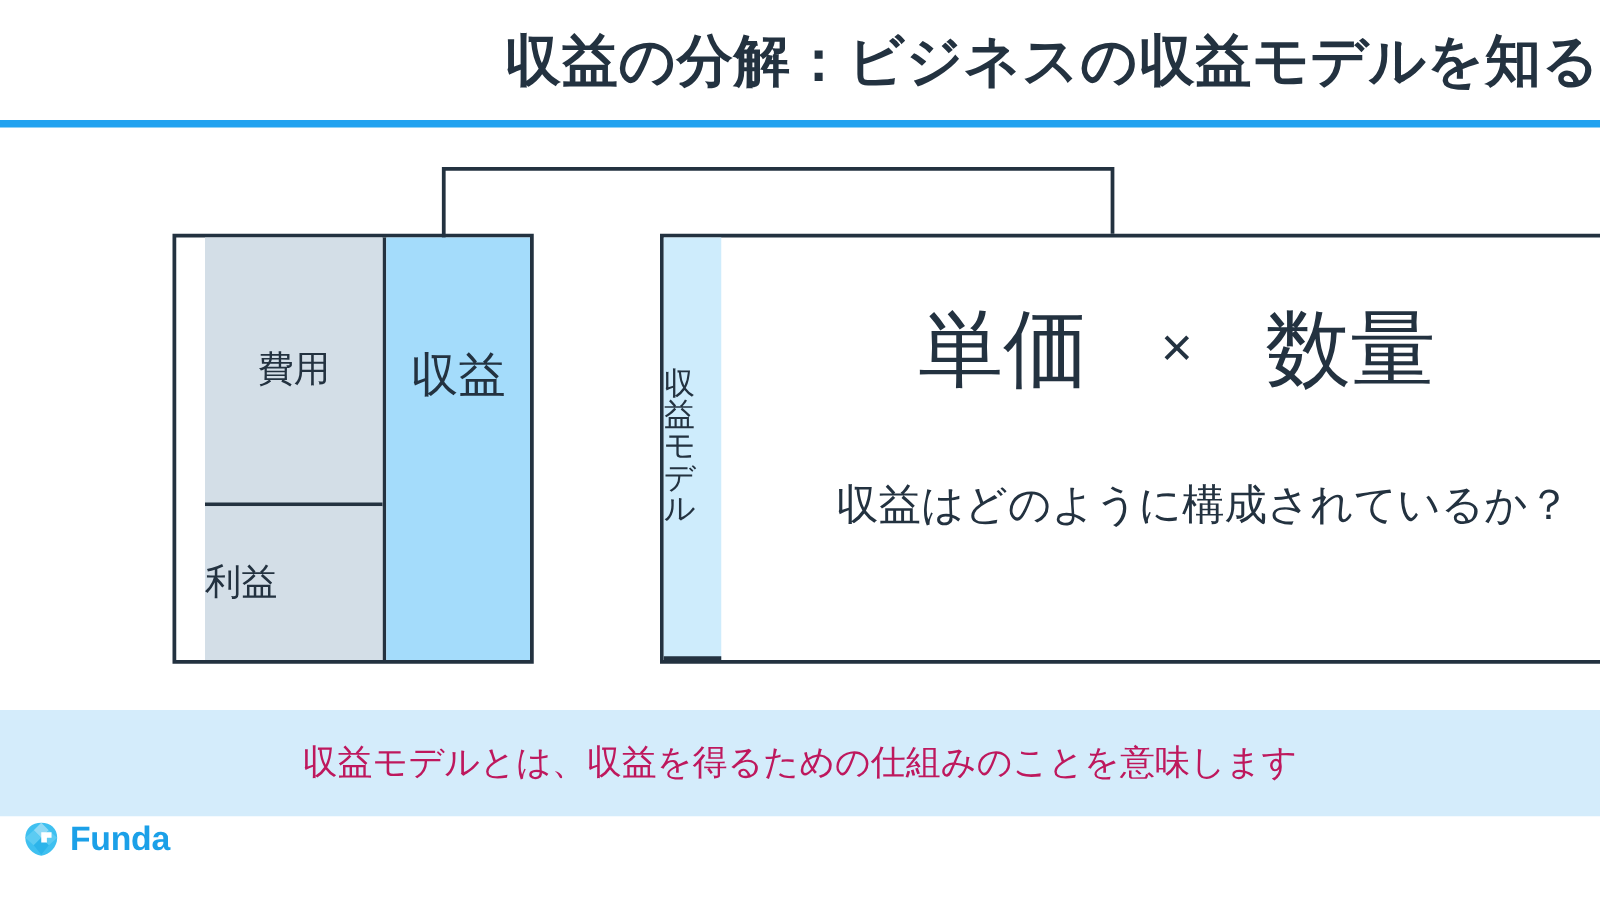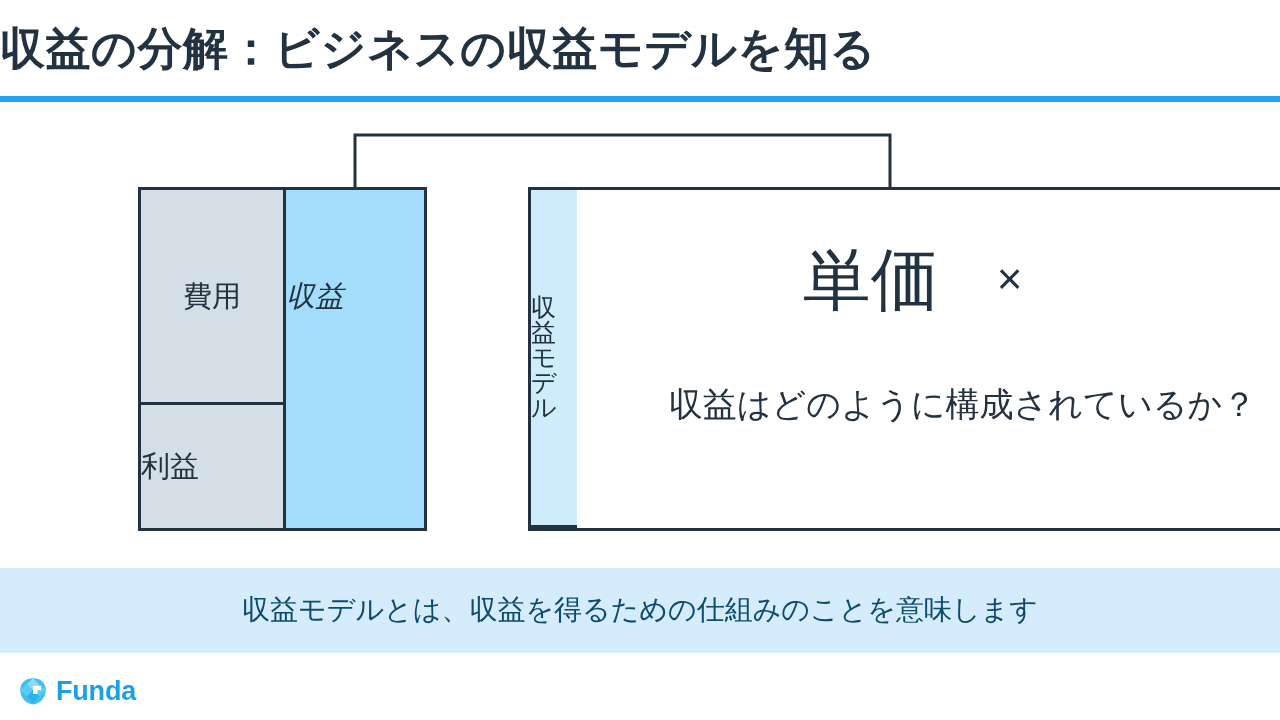--- a/index.html
+++ b/index.html
@@ -18,21 +18,21 @@
 
   
   .title-block {
     position: absolute;
     left: 0;
     top: 0;
     width: 1280px;
     height: 96px;
     display: flex;
     align-items: center;
-    justify-content: flex-start;
+    justify-content: flex-end;
   }
   .title-text {
     font-size: 45px;
     font-weight: bold;
     letter-spacing: 0.5px;
     color: #233240;
     white-space: nowrap;
     line-height: 1;
   }
   .title-rule {
@@ -47,20 +47,21 @@
   
   .left-diagram {
     position: absolute;
     left: 138px;
     top: 187px;
     width: 289px;
     height: 344px;
     border: 3px solid #233240;
     box-sizing: border-box;
     display: flex;
+    padding-left: 23px;
   }
   .left-col-costs {
     width: 145px;
     display: flex;
     flex-direction: column;
     border-right: 3px solid #233240;
     box-sizing: border-box;
   }
   .cell-cost {
     flex: 0 0 215px;
@@ -86,25 +87,24 @@
   .cell-label {
     font-size: 29px;
     color: #233240;
     line-height: 1;
   }
   .revenue-label {
     position: absolute;
     left: 0;
     right: 0;
     top: 92px;
-    text-align: left;
-    font-size: 29px;
-    color: #233240;
-    line-height: 1;
-    font-style: italic;
+    text-align: center;
+    font-size: 38px;
+    color: #233240;
+    line-height: 1;
   }
 
   
   .connector {
     position: absolute;
     left: 0;
     top: 0;
     width: 1280px;
     height: 720px;
     pointer-events: none;
@@ -182,30 +182,30 @@
     width: 1280px;
     height: 85px;
     background: #D4ECFB;
     display: flex;
     flex-direction: column;
     align-items: center;
     justify-content: center;
   }
   .banner-line {
     font-size: 28px;
-    color: #0c4a6e;
+    color: #be185d;
     line-height: 1.38;
     white-space: nowrap;
   }
 
   
   .footer-logo {
     position: absolute;
     left: 18px;
-    top: 676px;
+    top: 656px;
     display: flex;
     align-items: center;
   }
   .logo-mark {
     width: 30px;
     height: 30px;
     margin-right: 8px;
   }
   .logo-word {
     font-size: 27px;
@@ -243,20 +243,21 @@
 </div>
 
 <div class="model-panel">
   <div class="model-header">
     <span class="model-header-text">収益モデル</span>
   </div>
   <div class="model-body">
     <div class="formula-row">
       <span class="formula-term">単価</span>
       <span class="formula-op">×</span>
+      <span class="formula-term">数量</span>
     </div>
     <div class="model-question">収益はどのように構成されているか？</div>
   </div>
 </div>
 
 <div class="banner">
   <div class="banner-line">収益モデルとは、収益を得るための仕組みのことを意味します</div>
 </div>
 
 <div class="footer-logo">

